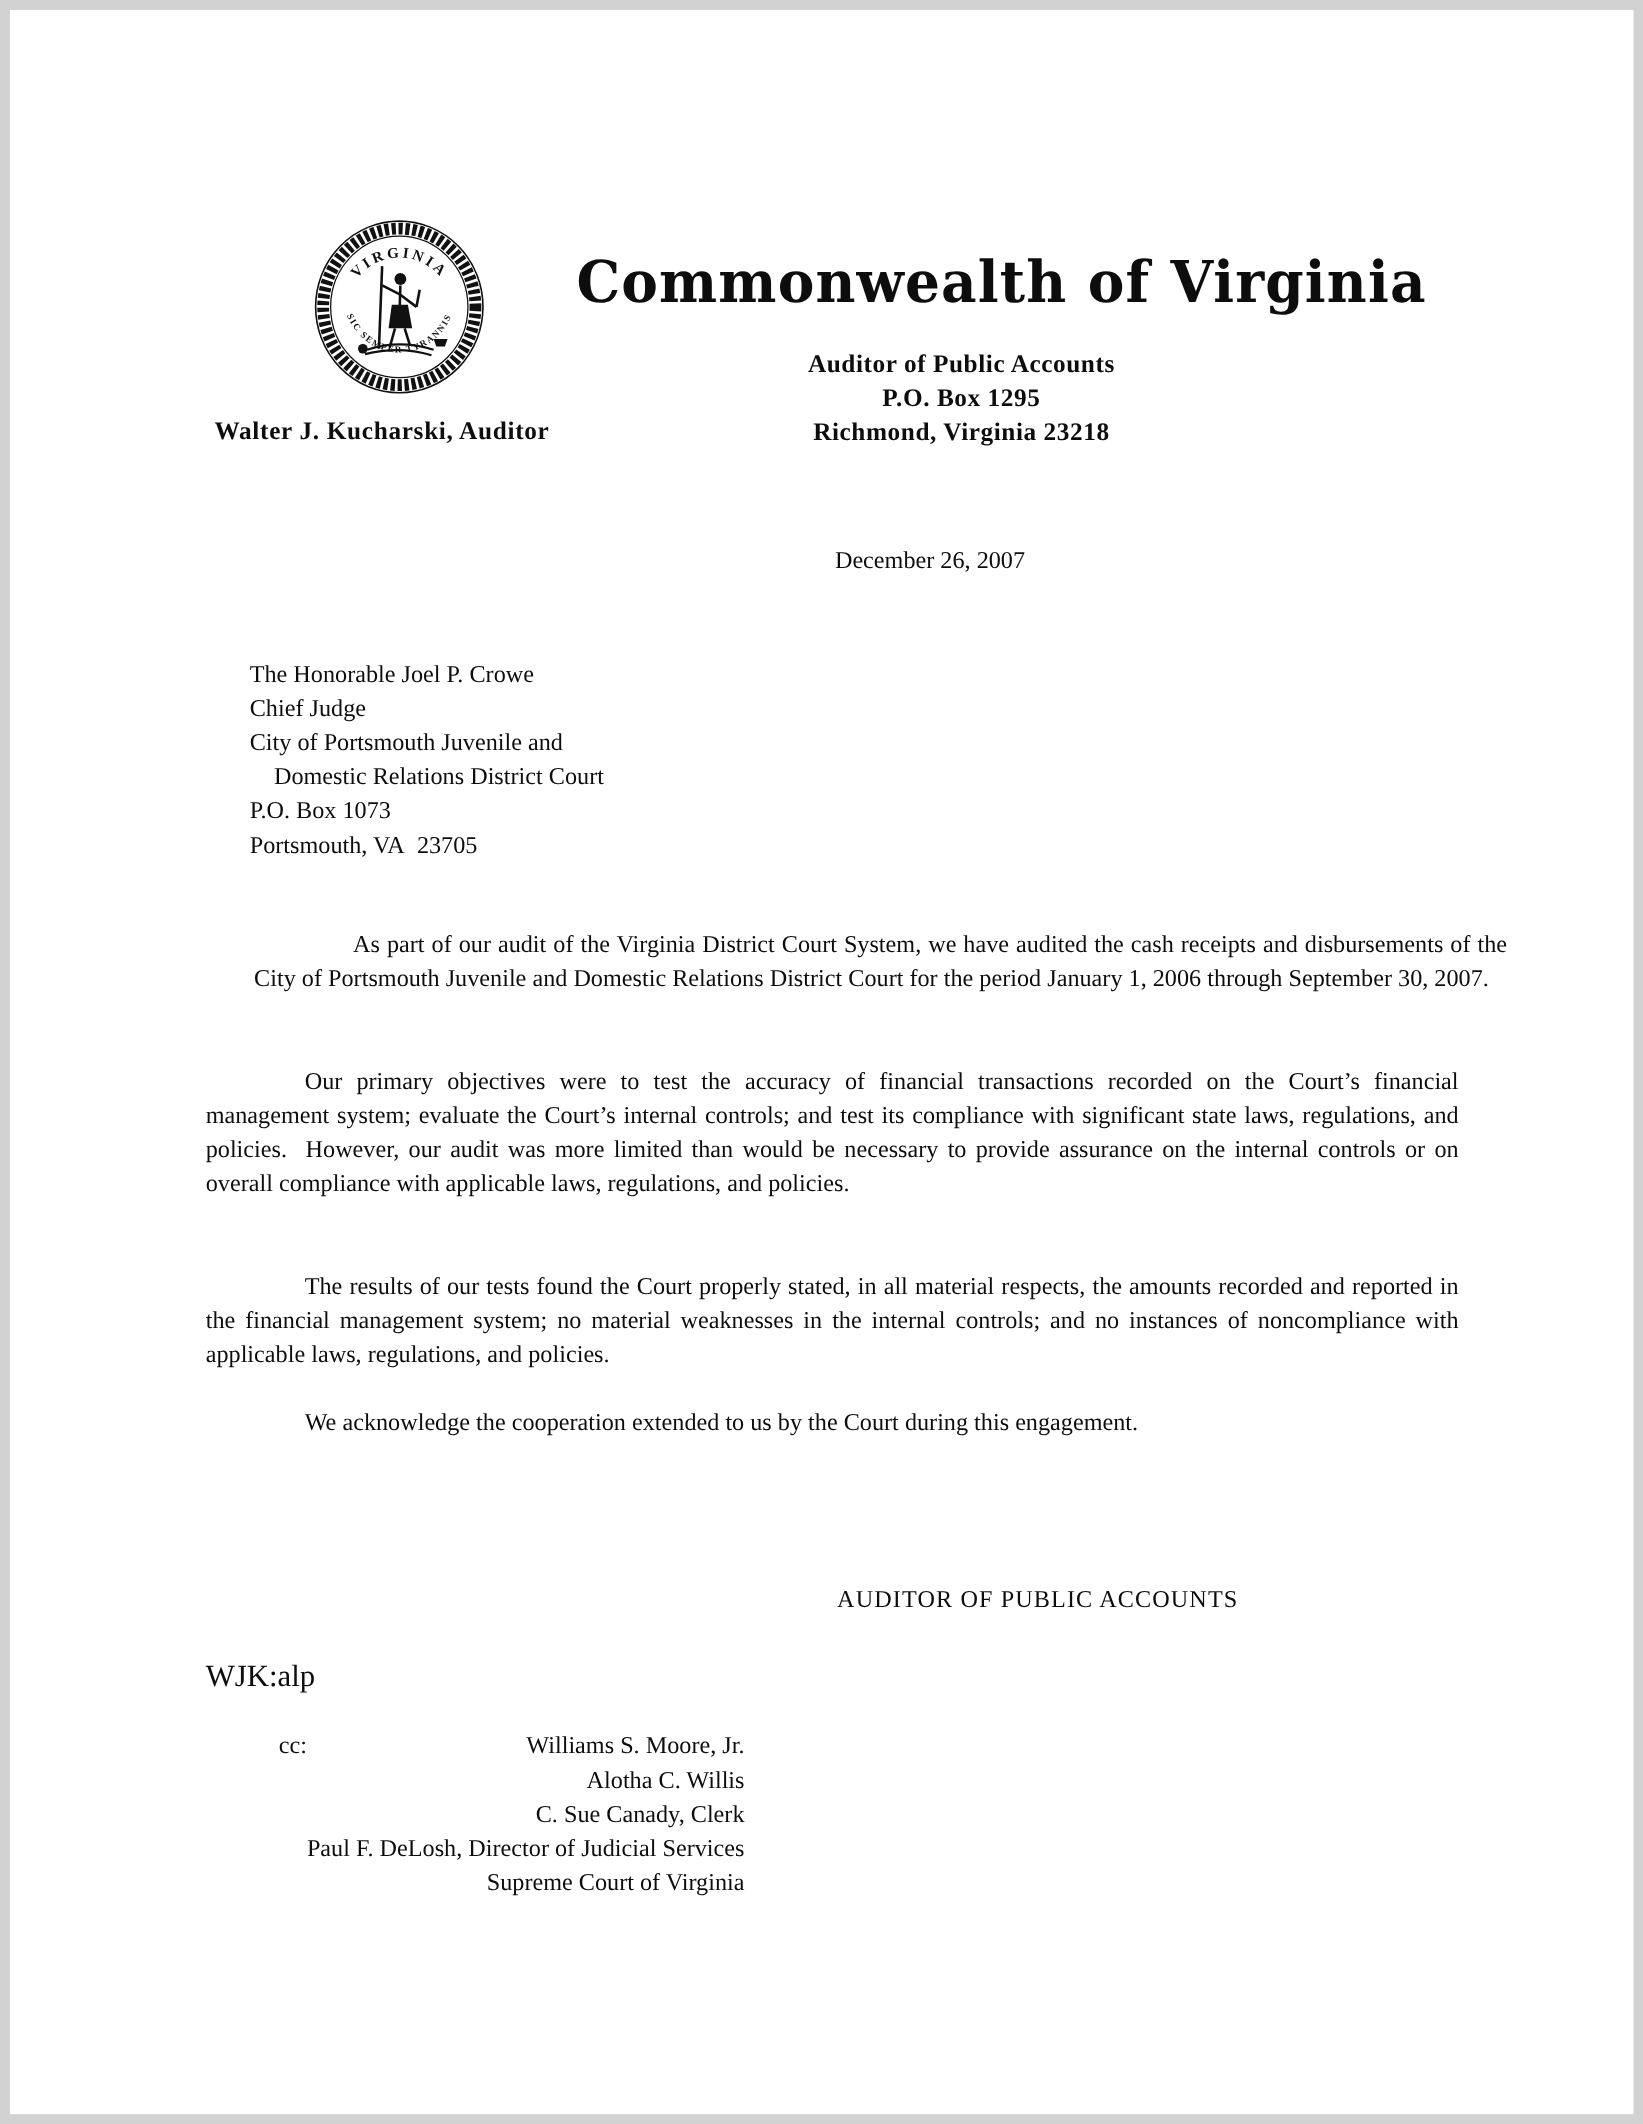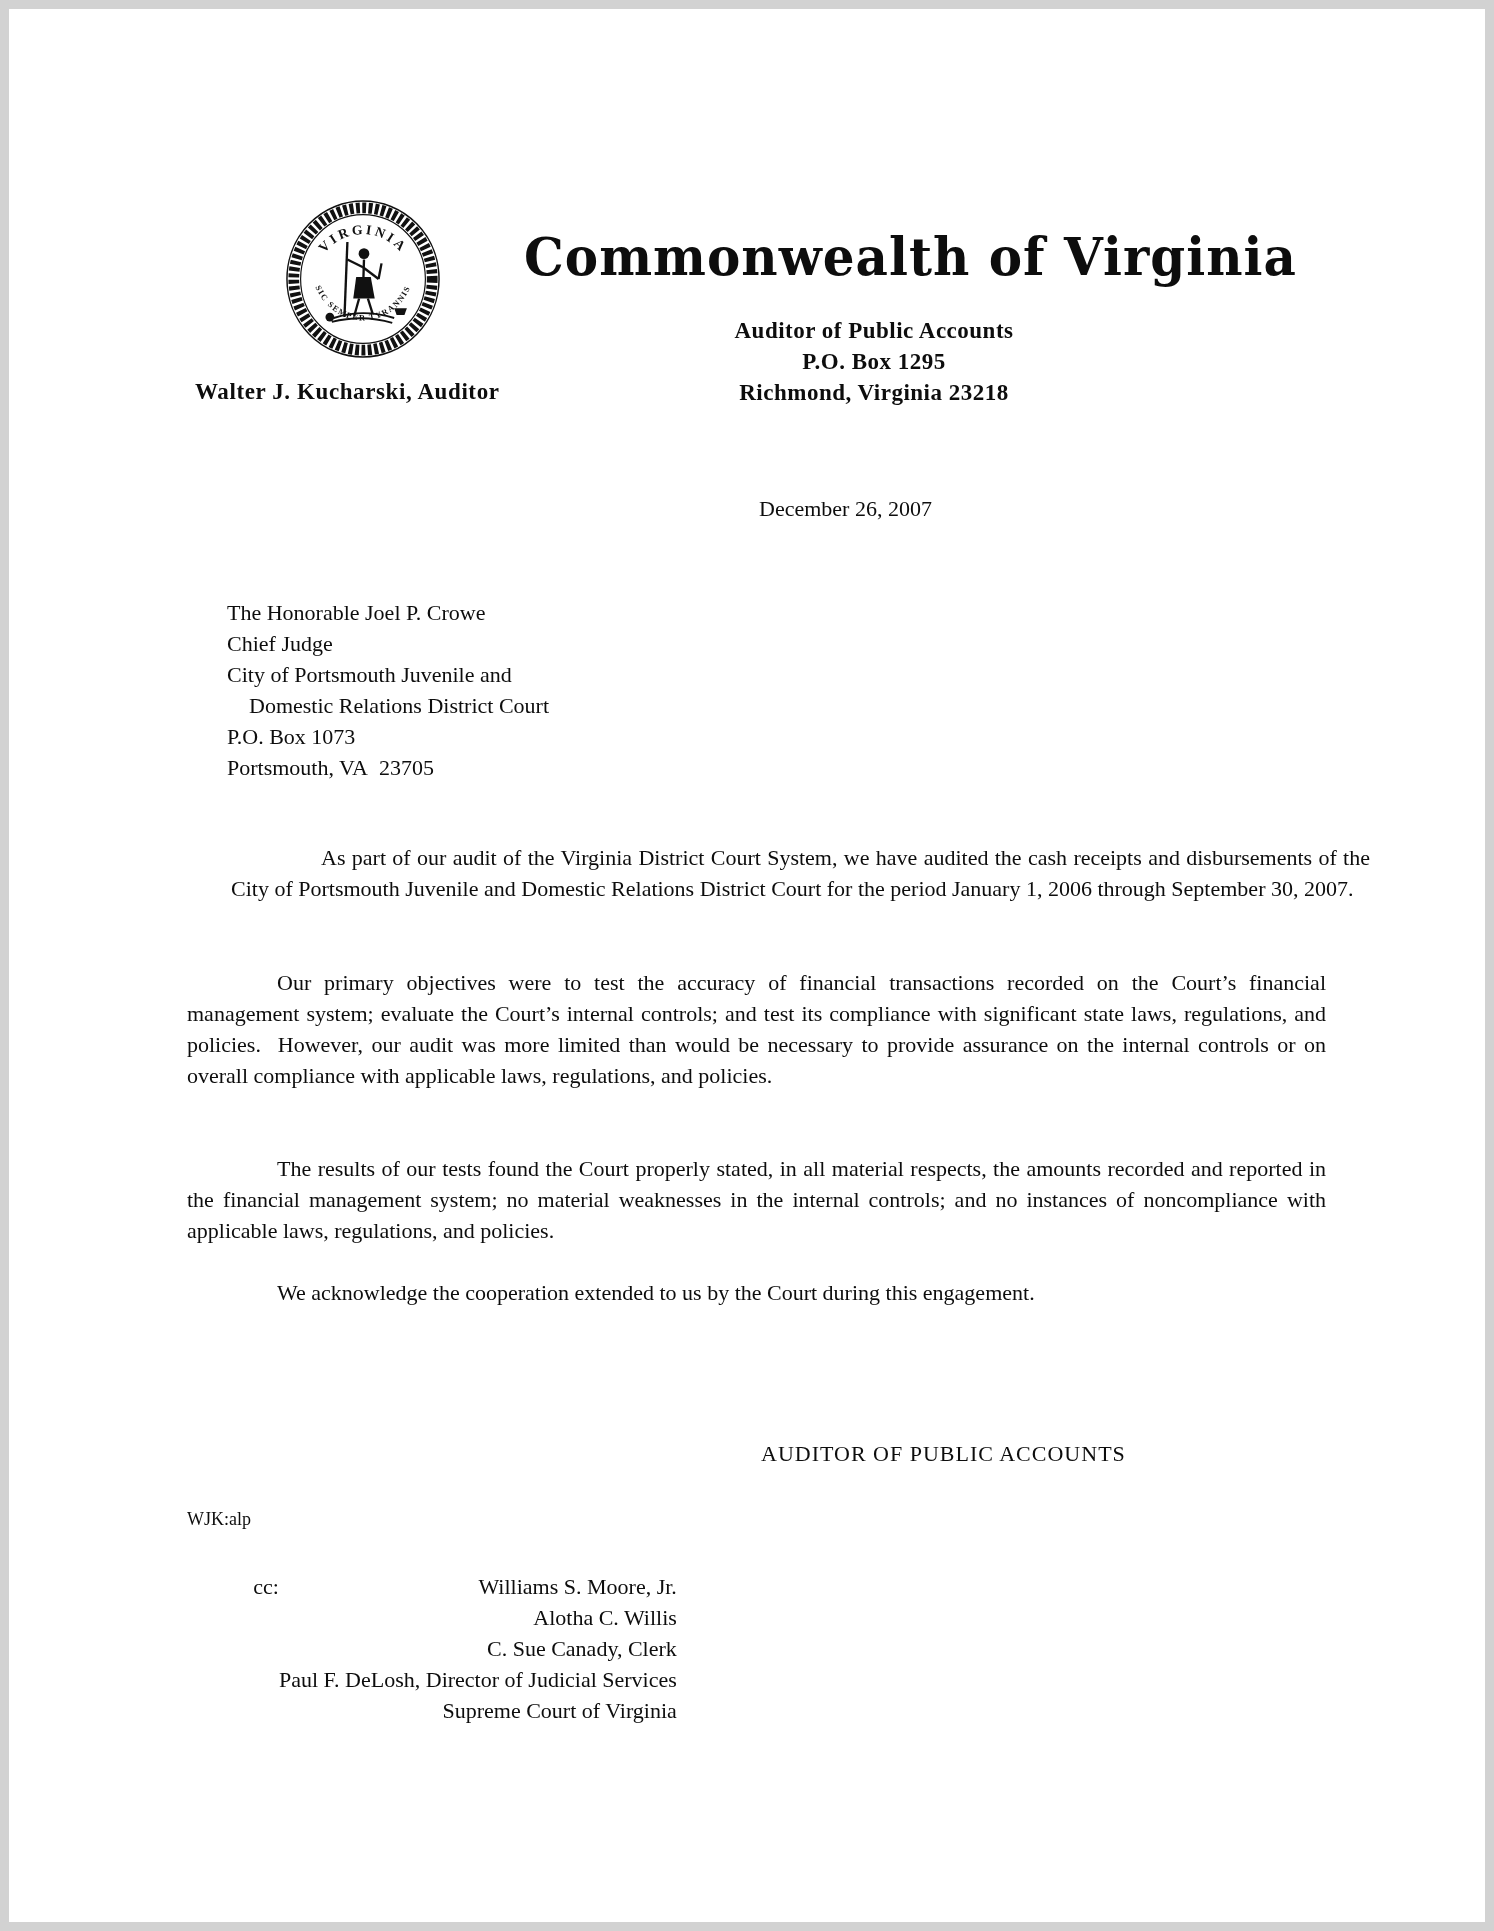--- a/index.html
+++ b/index.html
@@ -53,21 +53,21 @@
     white-space:pre-wrap;
   }
   .p1{top:833px;margin-left:44px;}
   .p2{top:958px;}
   .p3{top:1144px;}
   .p4{top:1268px;text-align:left;}
   .sig-line{
     left:752px;top:1432px;
     font-size:22px;letter-spacing:1px;white-space:nowrap;
   }
-  .ref-line{left:178px;top:1500px;font-size:18px;white-space:nowrap;}
+  .ref-line{left:178px;top:1500px;font-size:28px;white-space:nowrap;}
   .cc-block{left:178px;top:1562px;font-size:22px;line-height:31px;}
   .cc-row{display:flex;text-align:right;}
   .cc-label{width:92px;flex:0 0 92px;}
   .cc-names .indent2{padding-left:20px;}
 </style>
 </head>
 <body>
 
 <div class="page">
 

